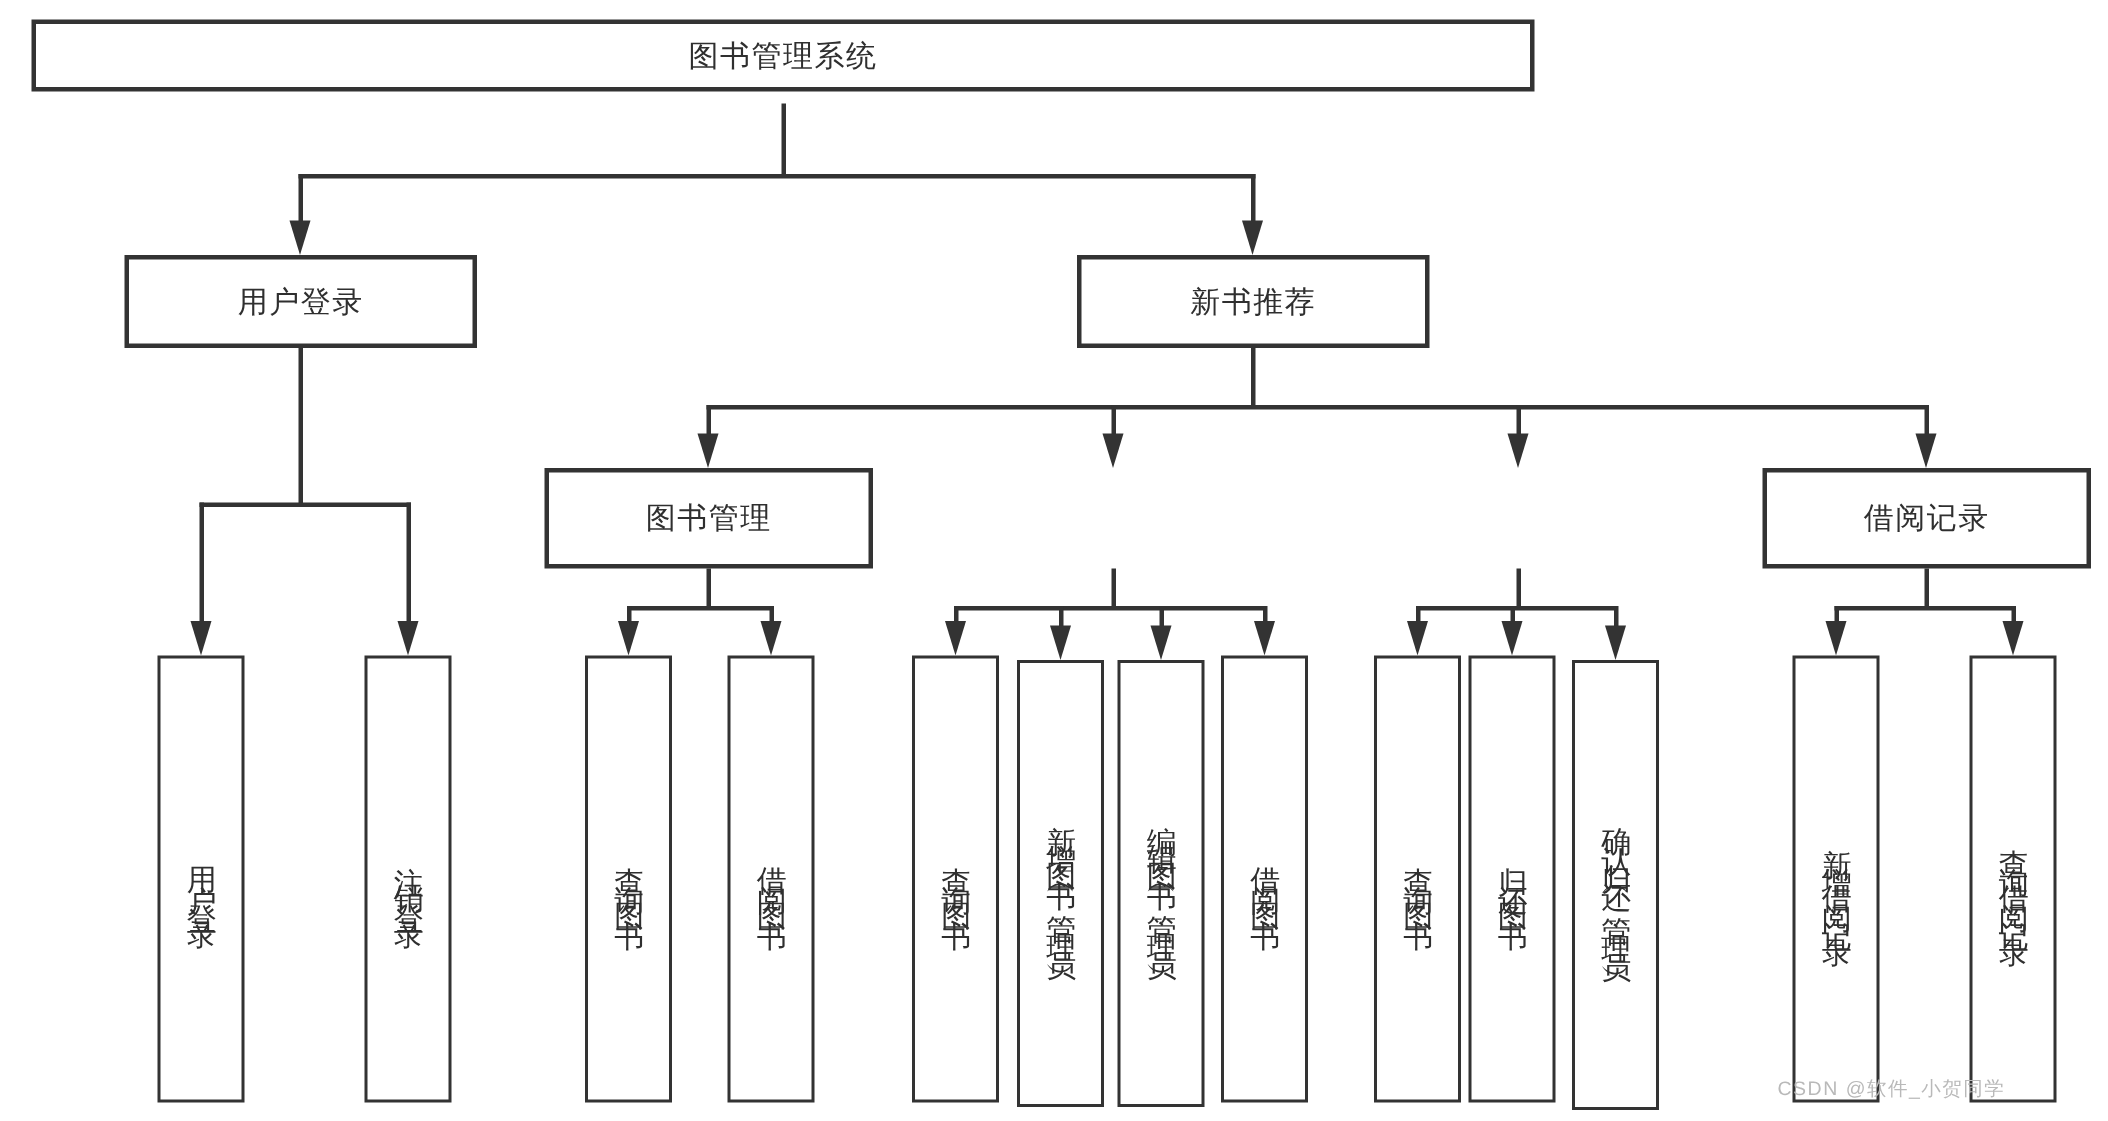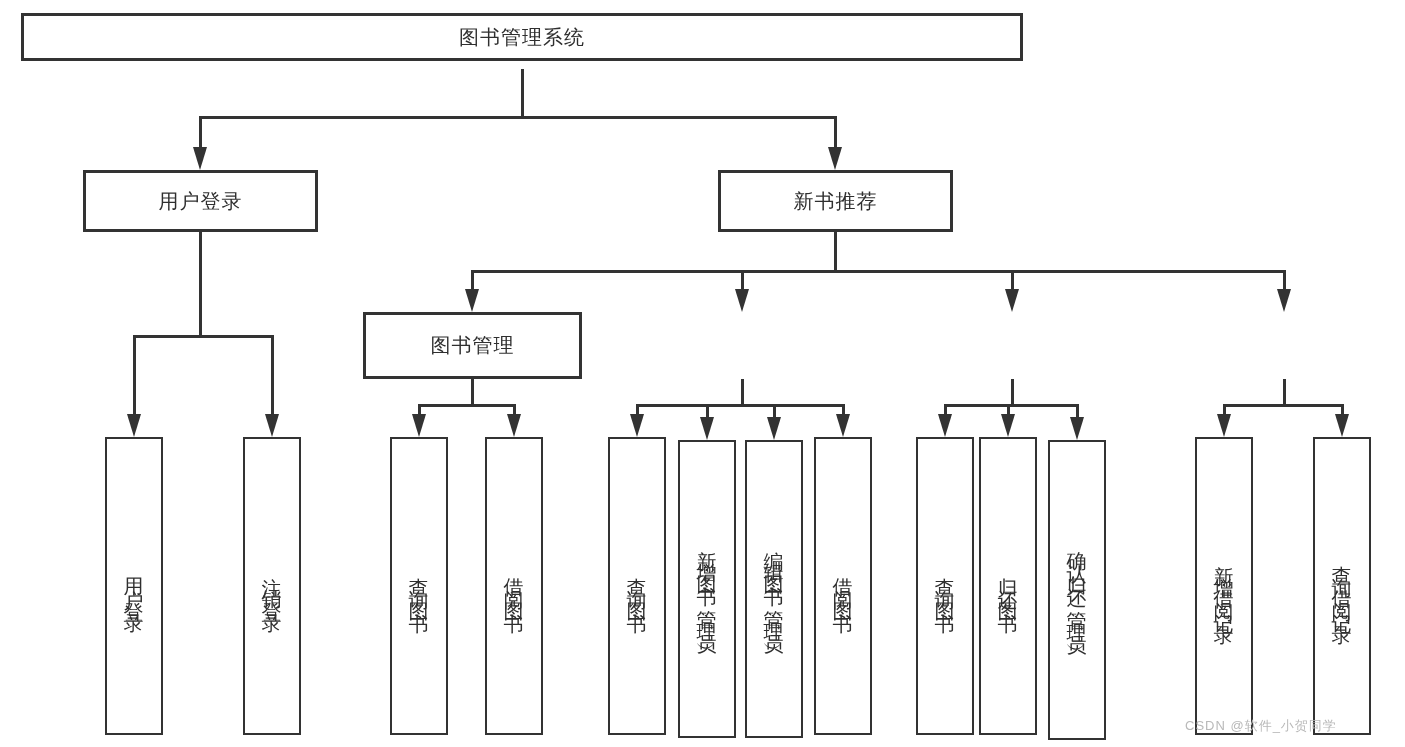--- a/index.html
+++ b/index.html
@@ -72,20 +72,21 @@
   <div class="node" style="left:21px; top:13px; width:1002px; height:48px;">图书管理系统</div>
 
   <div class="node" style="left:83px; top:170px; width:235px; height:62px;">用户登录</div>
 
   <div class="node" style="left:718px; top:170px; width:235px; height:62px;">新书推荐</div>
 
   <div class="node" style="left:363px; top:312px; width:219px; height:67px;">图书管理</div>
 
 
 
+  <div class="node" style="left:1175px; top:312px; width:219px; height:67px;">借阅记录</div>
 
   <div class="leaf" style="left:105px; top:437px; width:58px; height:298px;">
     <span class="vtext">用户登录</span>
   </div>
   <div class="leaf" style="left:243px; top:437px; width:58px; height:298px;">
     <span class="vtext">注销登录</span>
   </div>
 
   <div class="leaf" style="left:390px; top:437px; width:58px; height:298px;">
     <span class="vtext">查询图书</span>

